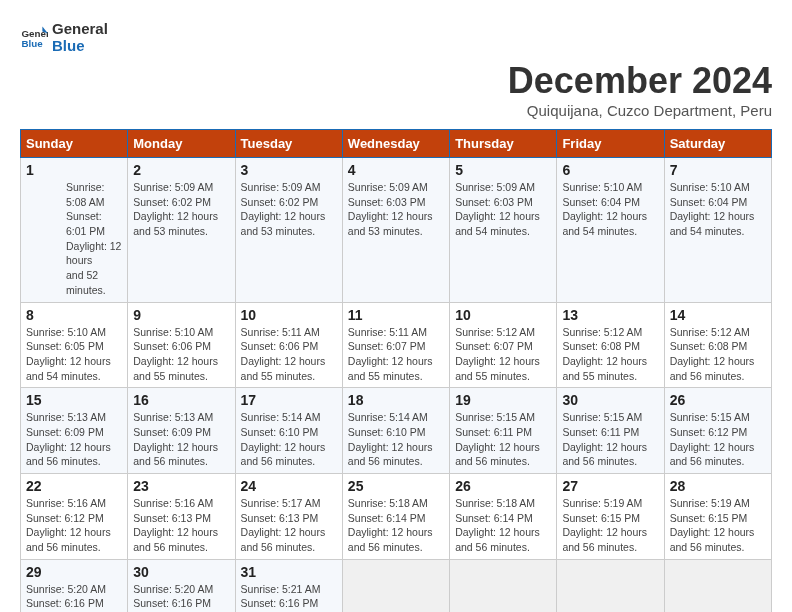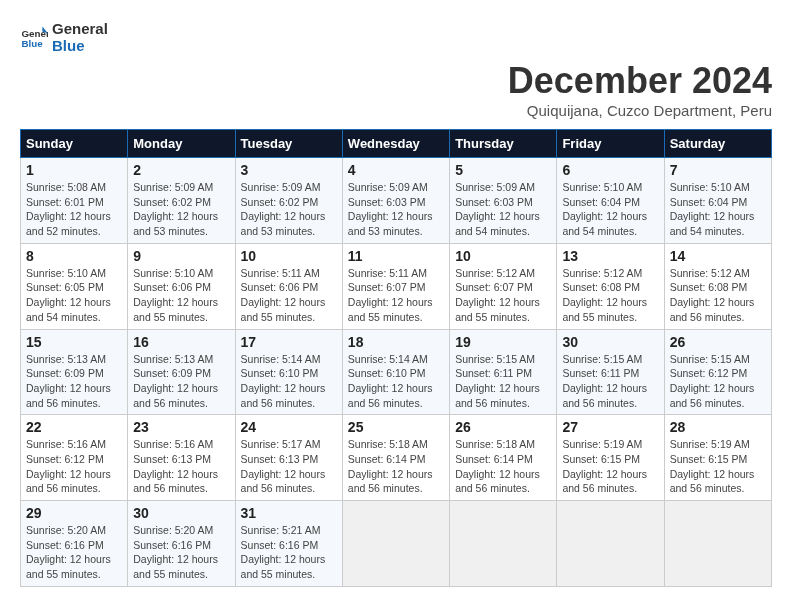--- a/index.html
+++ b/index.html
@@ -37,21 +37,21 @@
     .cal-subtitle {
       font-size: 15px;
       color: #555;
     }
     table {
       width: 100%;
       border-collapse: collapse;
       font-size: 11px;
     }
     thead th {
-      background-color: #0f172a;
+      background-color: #c2410c;
       color: #fff;
       text-align: left;
       padding: 6px 5px;
       font-size: 13px;
       font-weight: bold;
       border: 1px solid #1a6bb5;
     }
     tbody tr {
       vertical-align: top;
     }
@@ -114,21 +114,21 @@
       <th>Wednesday</th>
       <th>Thursday</th>
       <th>Friday</th>
       <th>Saturday</th>
     </tr>
   </thead>
   <tbody id="calendar-body">
   <tr>
         <td>
           <span class="day-num">1</span>
-          <div class="day-info" style="white-space: pre-line;">Sunrise: 5:08 AM
+          <div class="day-info" style="white-space: pre-line; margin-left: 40px;">Sunrise: 5:08 AM
 Sunset: 6:01 PM
 Daylight: 12 hours
 and 52 minutes.</div>
         </td>
         <td>
           <span class="day-num">2</span>
           <div class="day-info" style="white-space: pre-line;">Sunrise: 5:09 AM
 Sunset: 6:02 PM
 Daylight: 12 hours
 and 53 minutes.</div>

